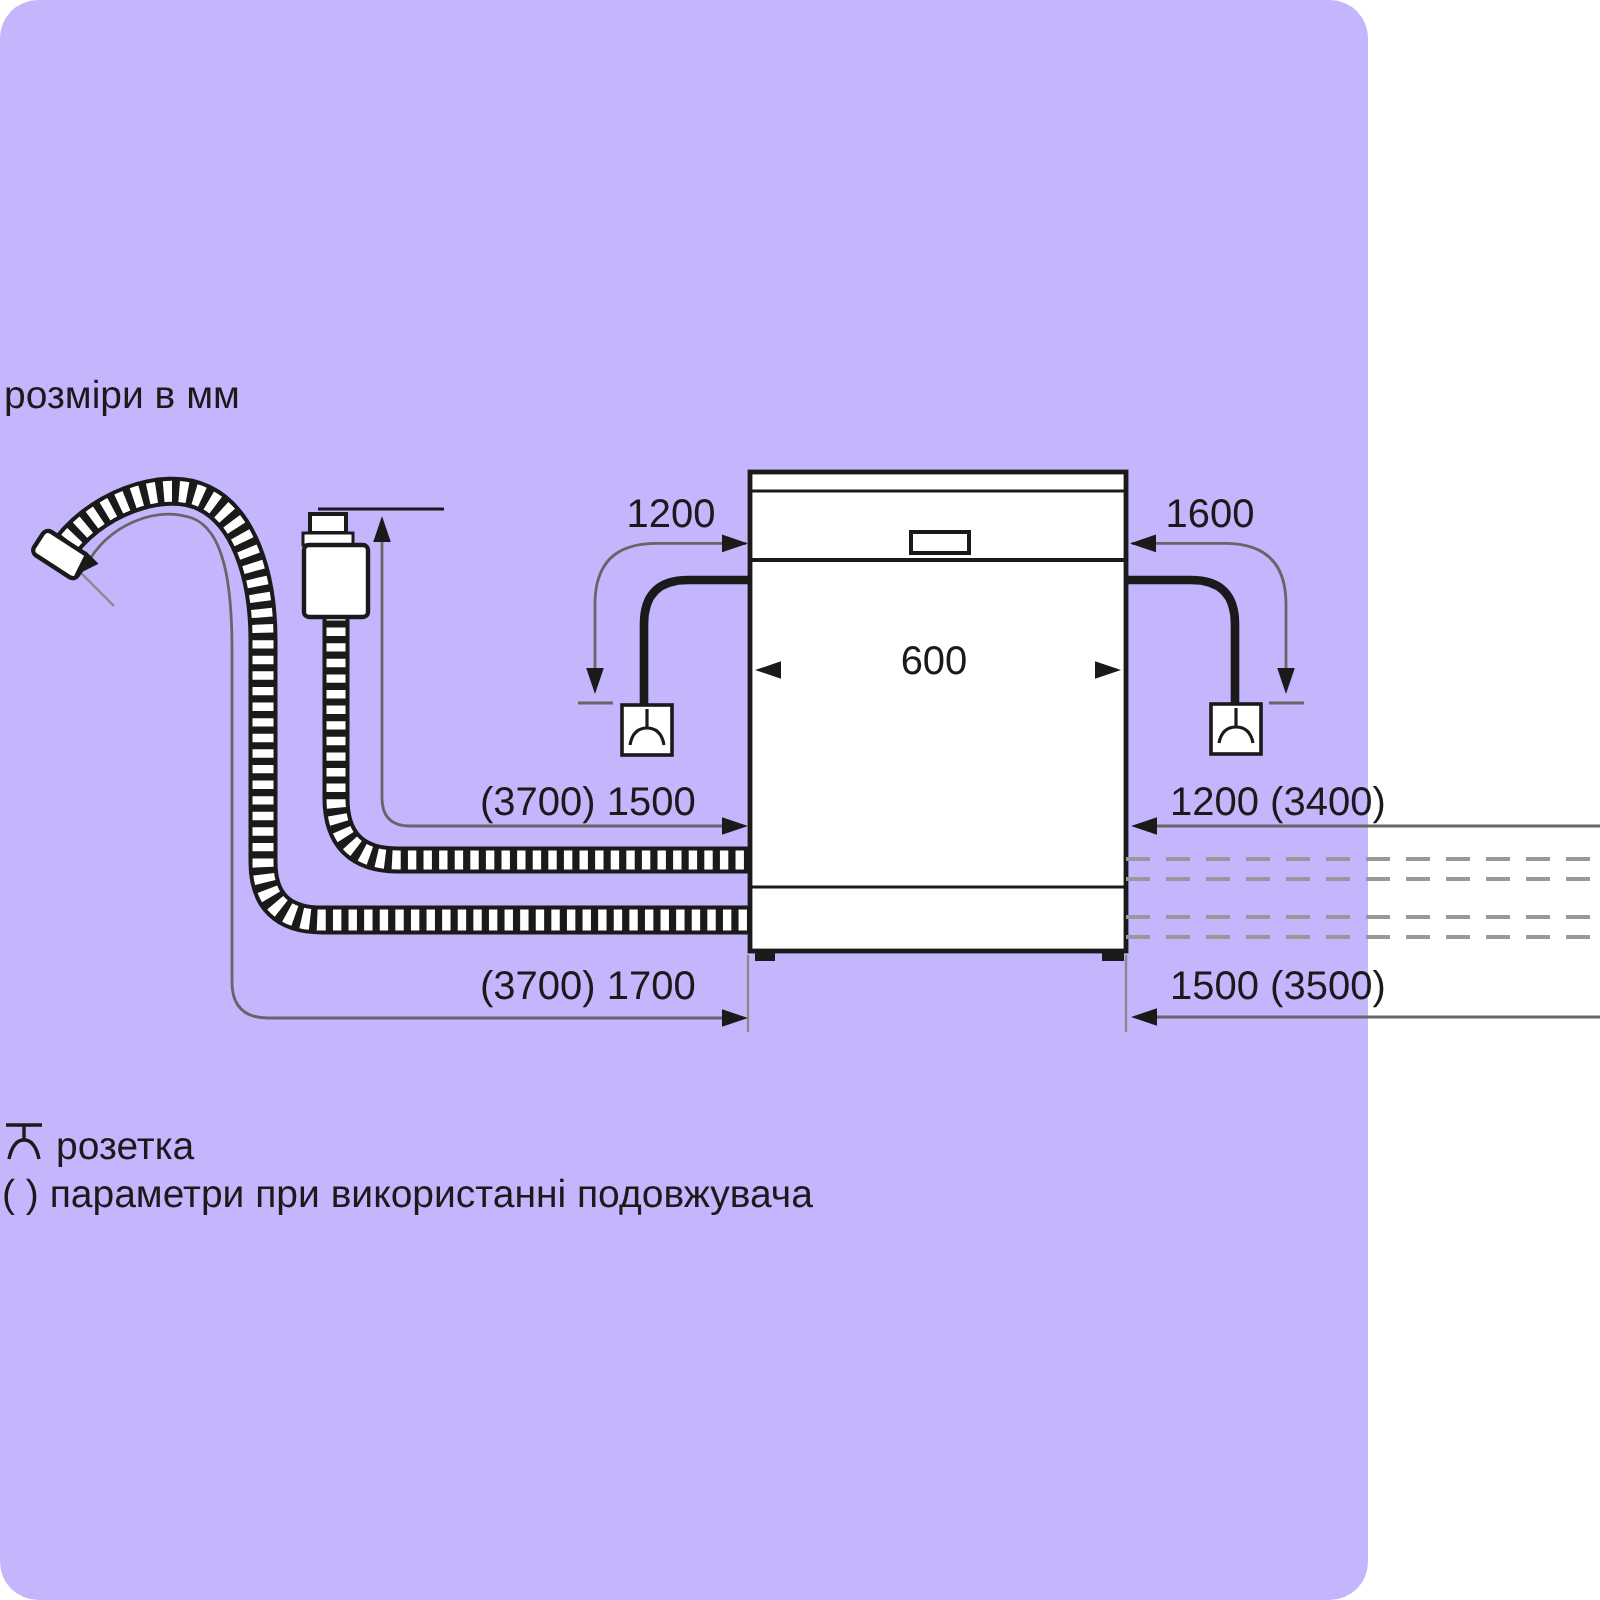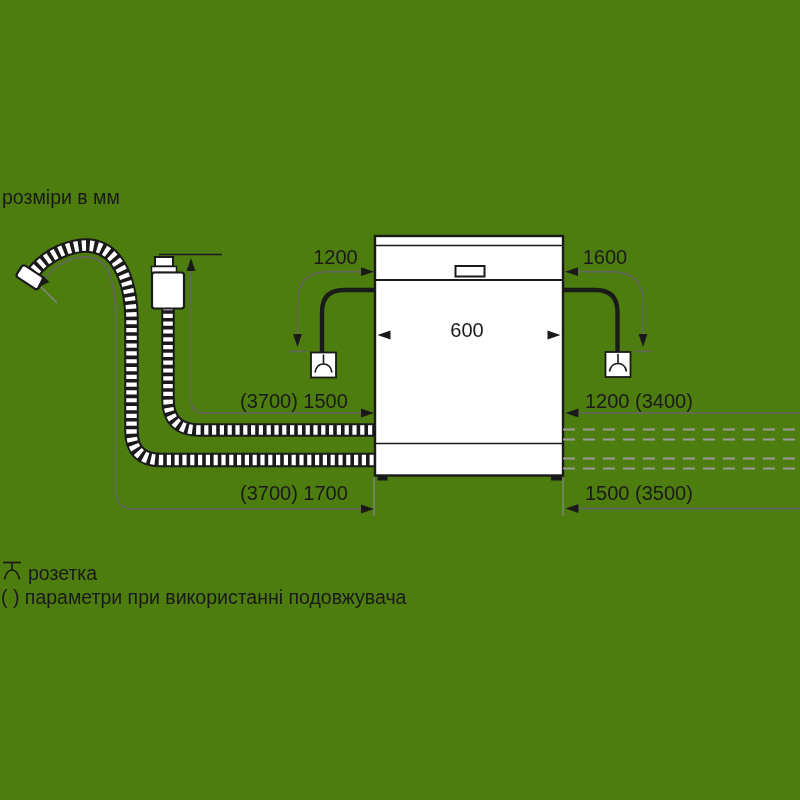--- a/index.html
+++ b/index.html
@@ -6,23 +6,24 @@
     margin: 0;
     padding: 0;
     background: #ffffff;
     width: 800px;
     height: 800px;
     overflow: hidden;
     font-family: "Liberation Sans", sans-serif;
   }
   .stage {
     position: relative;
-    width: 800px;
+    width: 684px;
     height: 800px;
-    background: #4d7c0f;
+    background: #c4b5fd;
+    border-radius: 19px;
   }
   svg { position: absolute; left: 0; top: 0; }
   text {
     font-family: "Liberation Sans", sans-serif;
     fill: #1a1a1a;
   }
   .dim-num   { font-size: 20px; }
   .cap-text  { font-size: 19.5px; }
 </style>
 </head>

